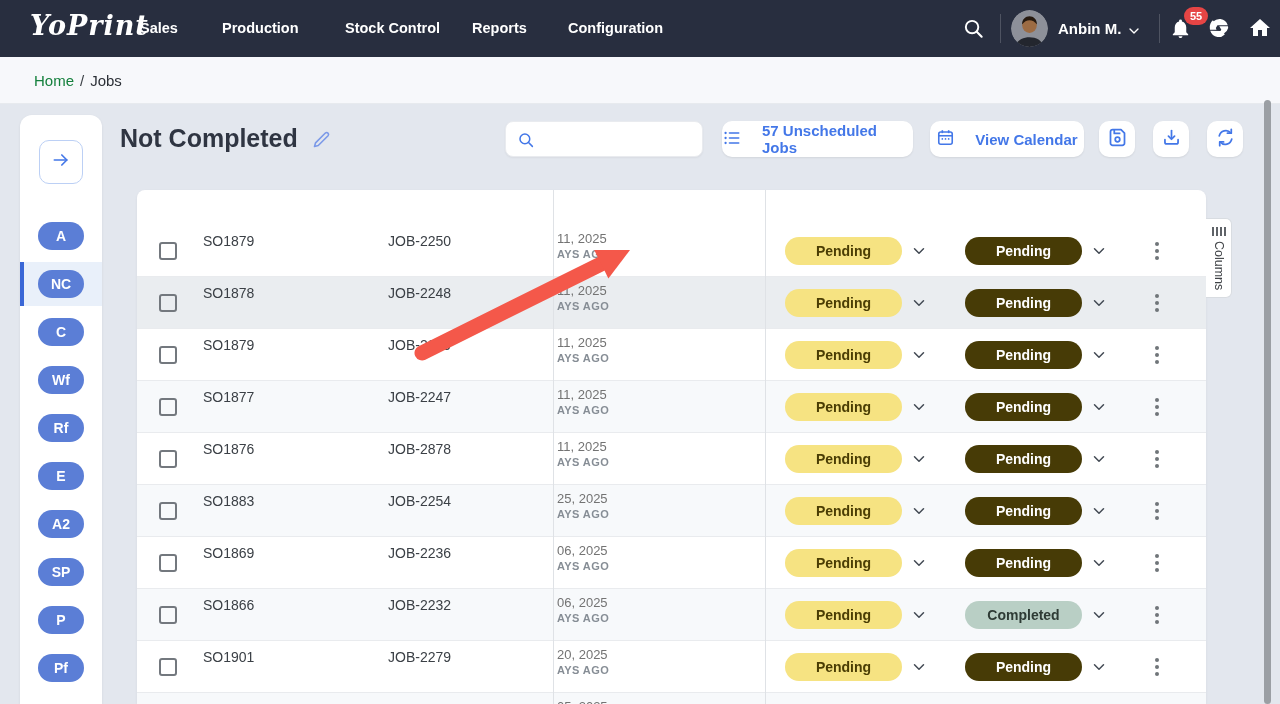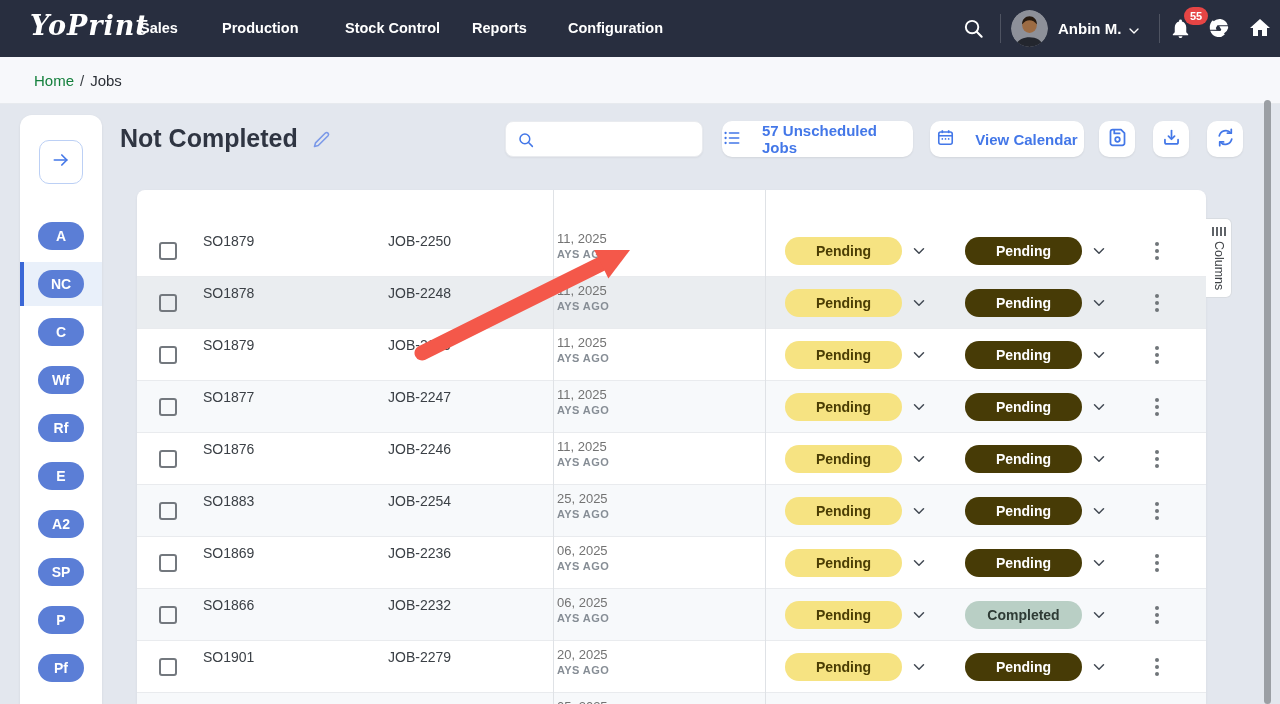--- a/index.html
+++ b/index.html
@@ -356,21 +356,21 @@
       <span class="kebab">
           <i></i>
           <i></i>
           <i></i>
         </span>
     </div>
 
     <div class="row">
       <span class="cb"></span>
       <span class="cell c-order">SO1876</span>
-      <span class="cell c-id">JOB-2246</span>
+      <span class="cell c-id">JOB-2878</span>
       <span class="c-d1">11, 2025</span>
       <span class="c-d2">AYS AGO</span>
       <span class="pill pill-job">Pending</span>
       <span class="chev chev1"><svg viewBox="0 0 24 24" width="18" height="18">
             <path d="M6 9l6 6 6-6" fill="none" stroke="#434a54" stroke-width="2" stroke-linecap="round" stroke-linejoin="round"></path>
           </svg></span>
       <span class="pill pill-ostat">Pending</span>
       <span class="chev chev2"><svg viewBox="0 0 24 24" width="18" height="18">
             <path d="M6 9l6 6 6-6" fill="none" stroke="#434a54" stroke-width="2" stroke-linecap="round" stroke-linejoin="round"></path>
           </svg></span>

